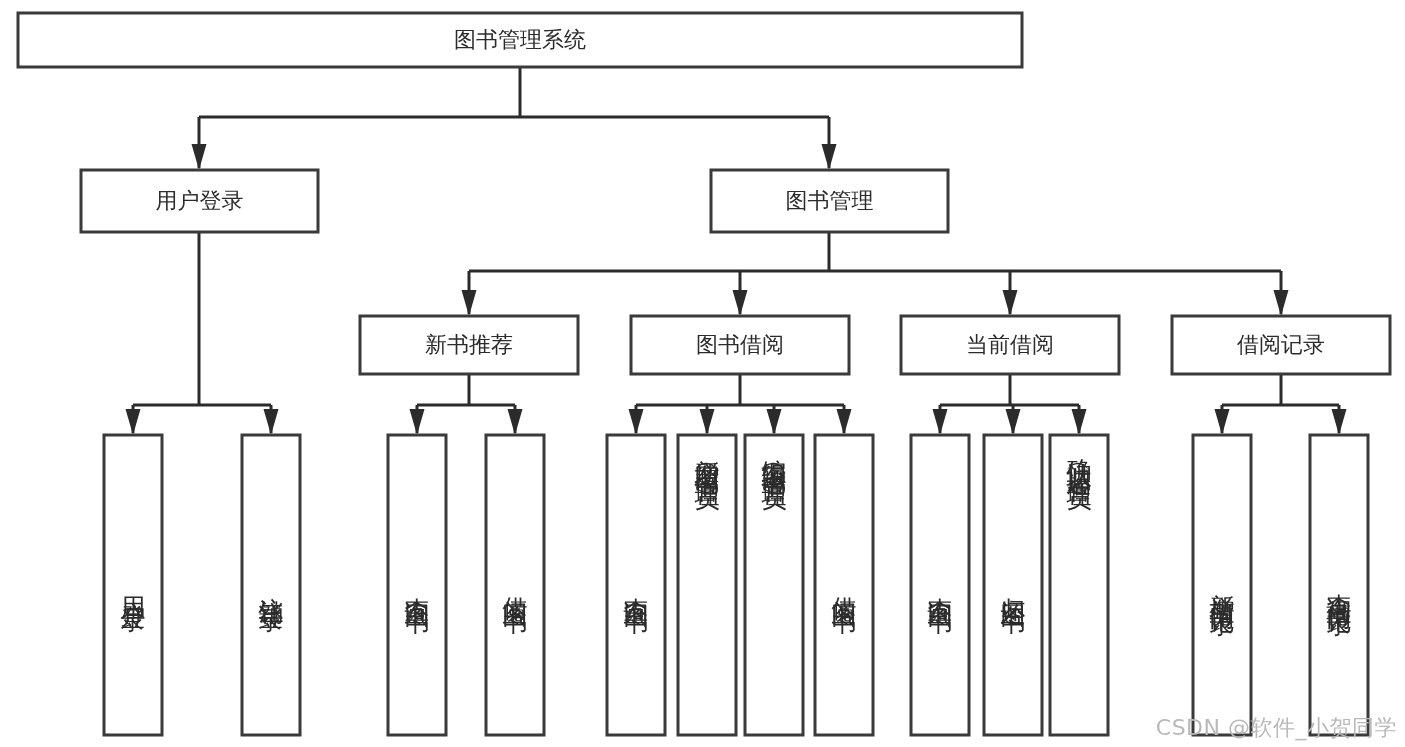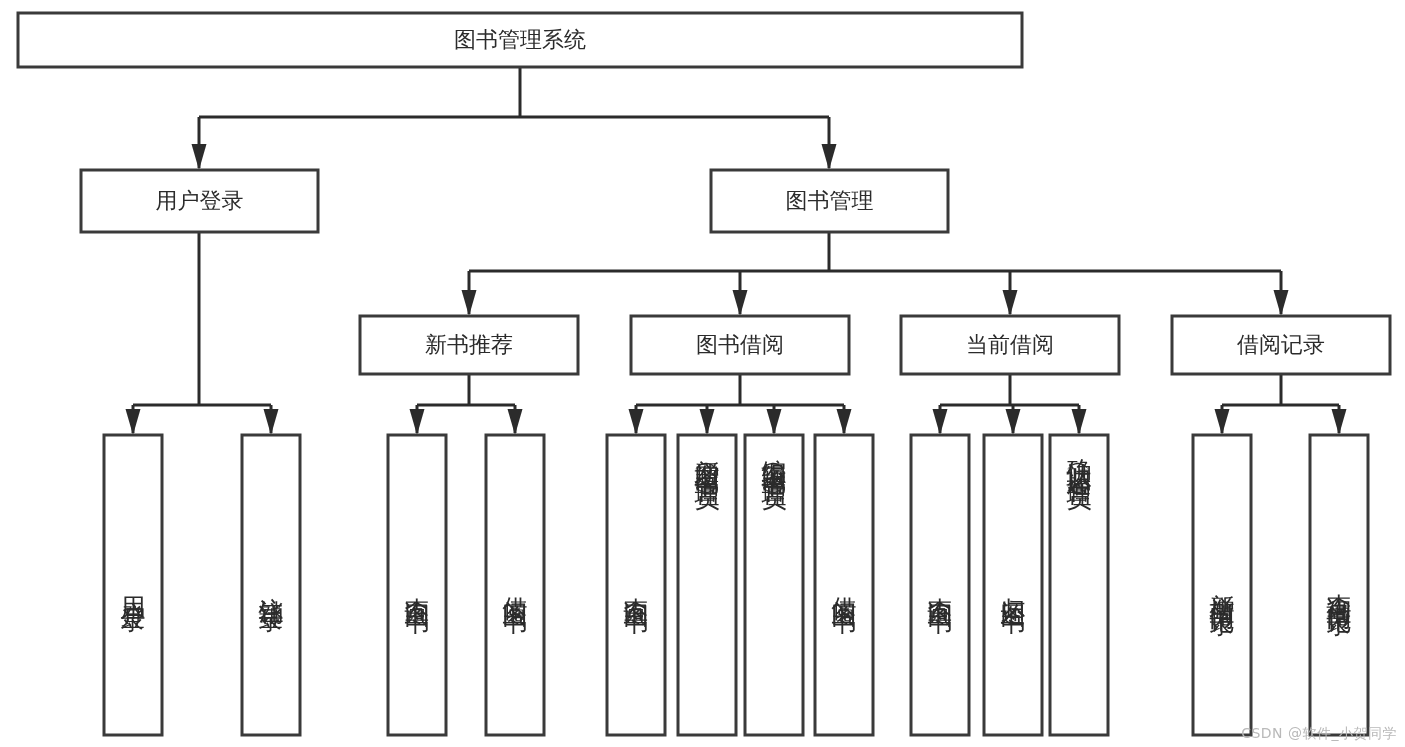--- a/index.html
+++ b/index.html
@@ -38,21 +38,21 @@
   }
   .arrow-head {
     fill: #2b2b2b;
     stroke: none;
   }
   .watermark {
     position: absolute;
     right: 8px;
     bottom: 4px;
     font-family: "DejaVu Sans", "Liberation Sans", sans-serif;
-    font-size: 14px;
+    font-size: 22px;
     color: #b9b9b9;
     white-space: nowrap;
     letter-spacing: 0.5px;
     margin-left: 12px;
   }
   .vlabel-cell {
     position: absolute;
     display: flex;
     align-items: center;
     justify-content: center;

